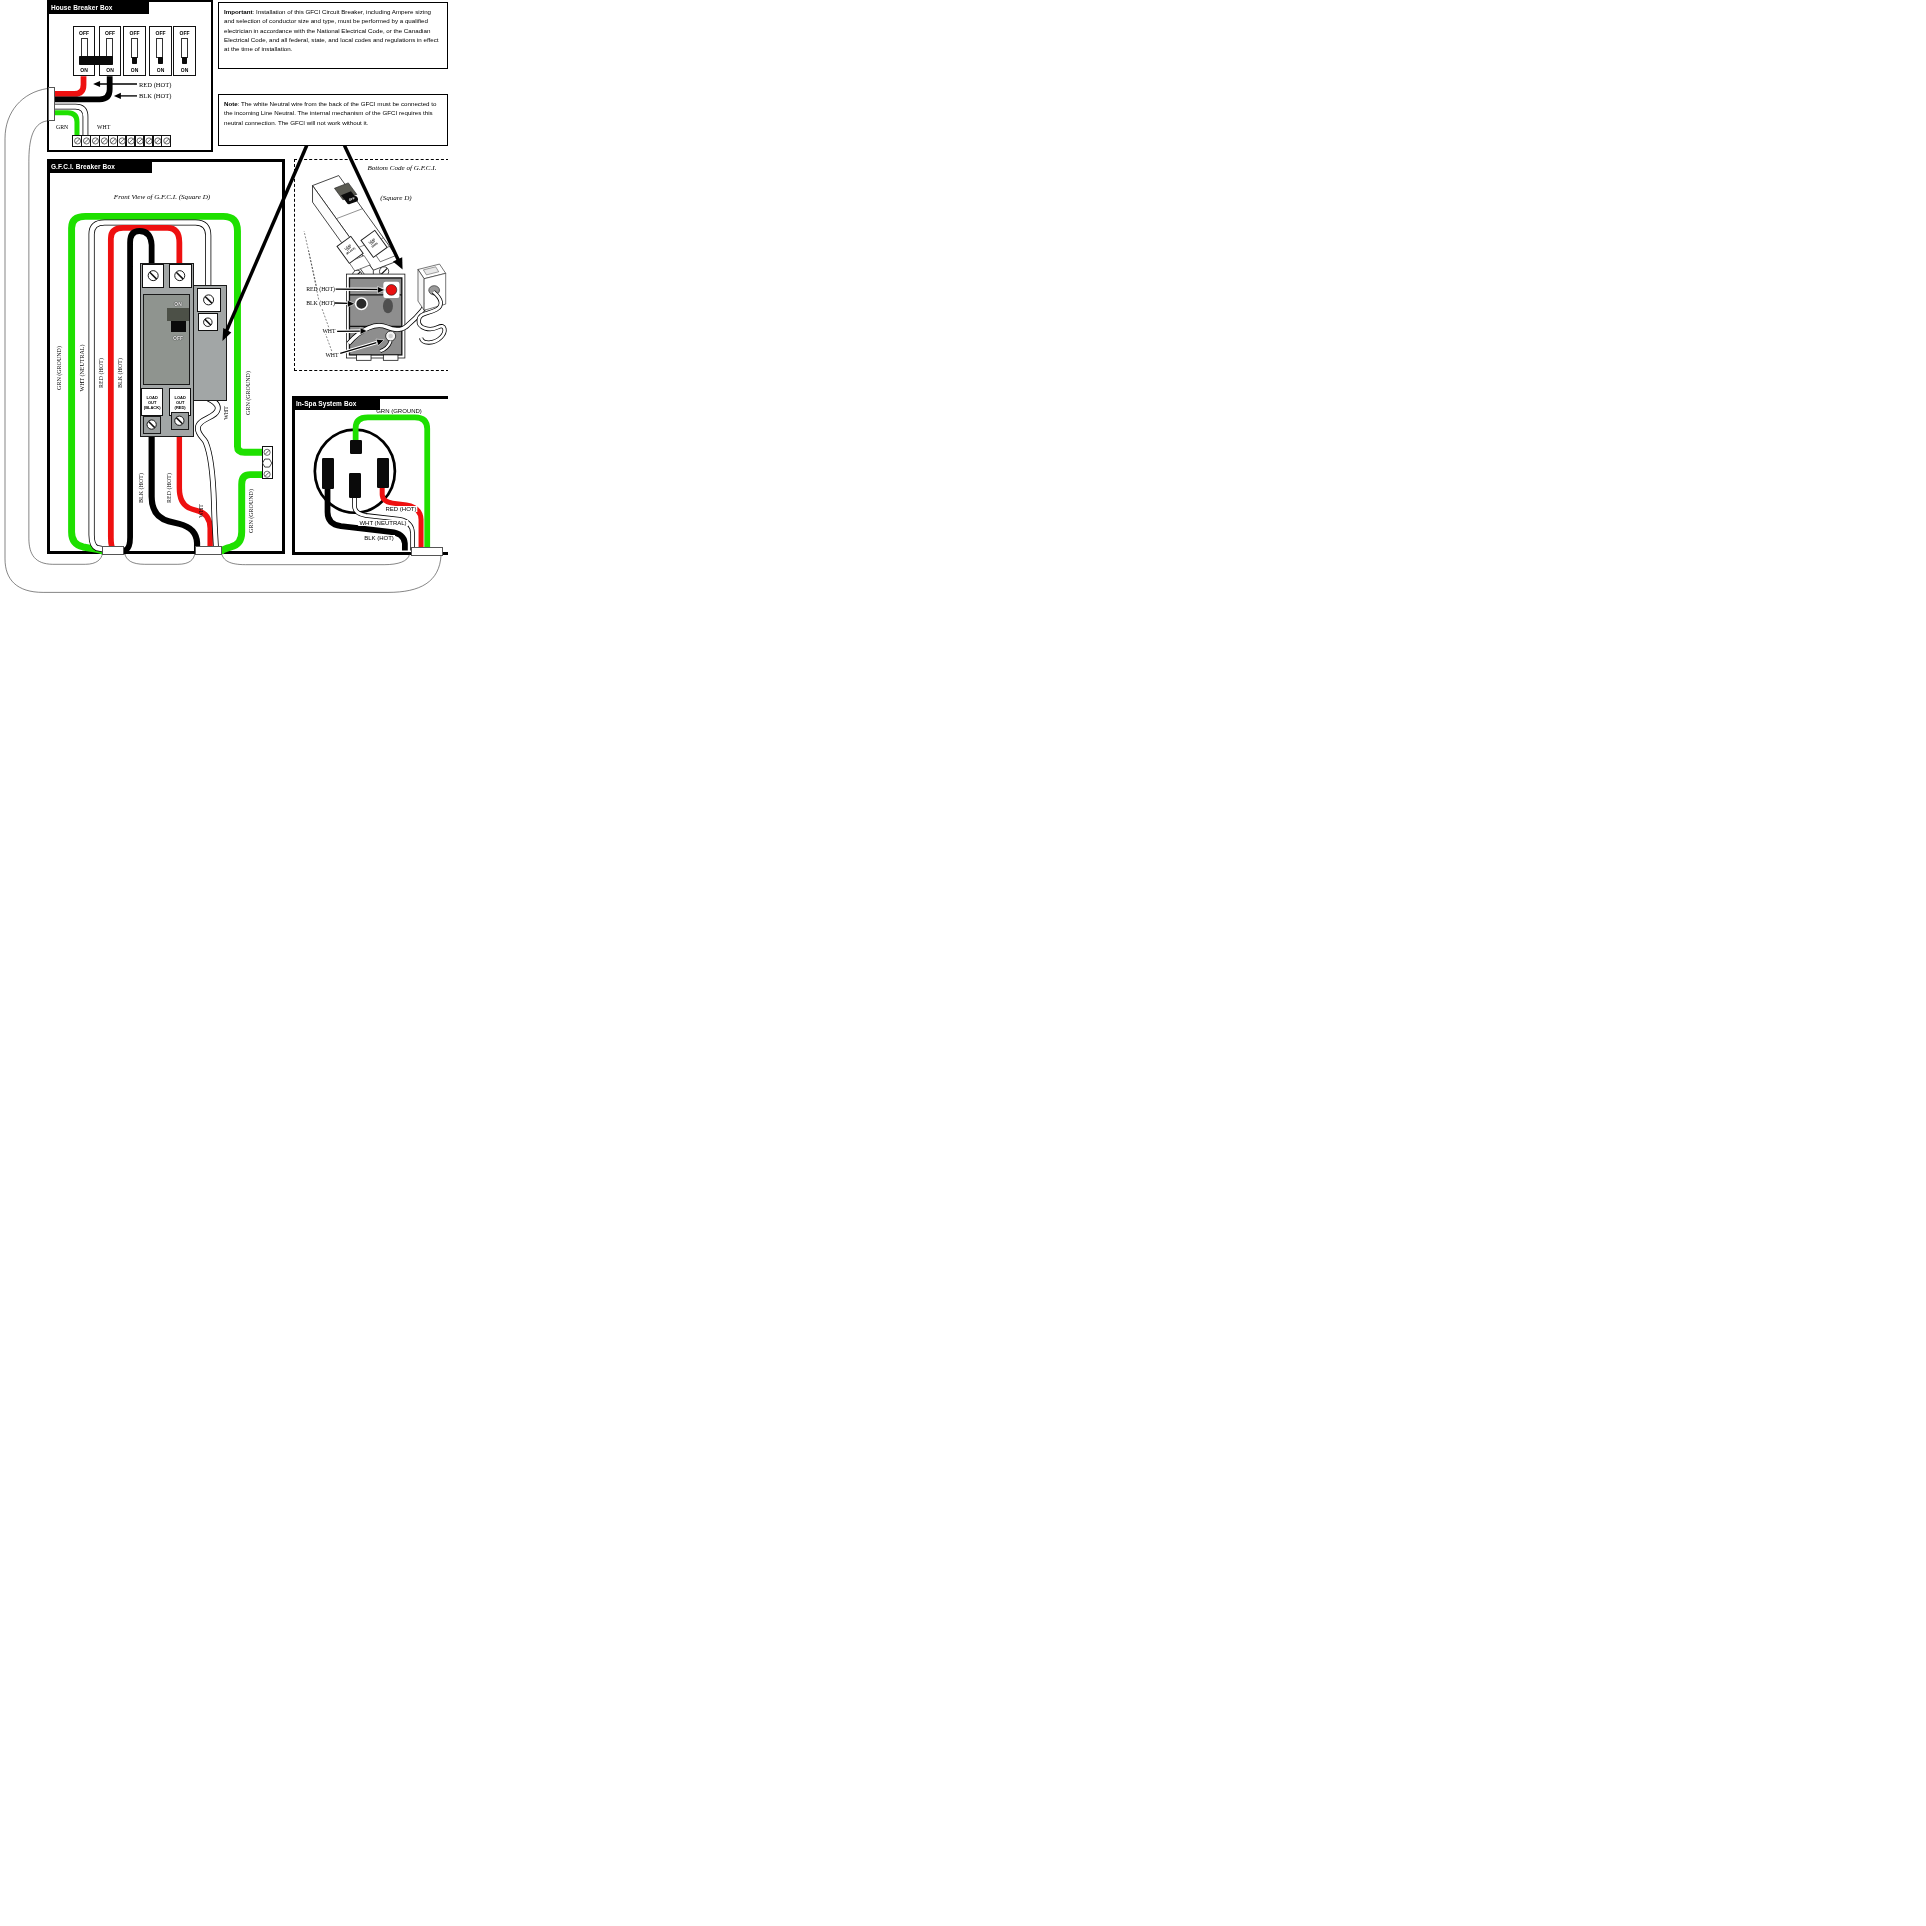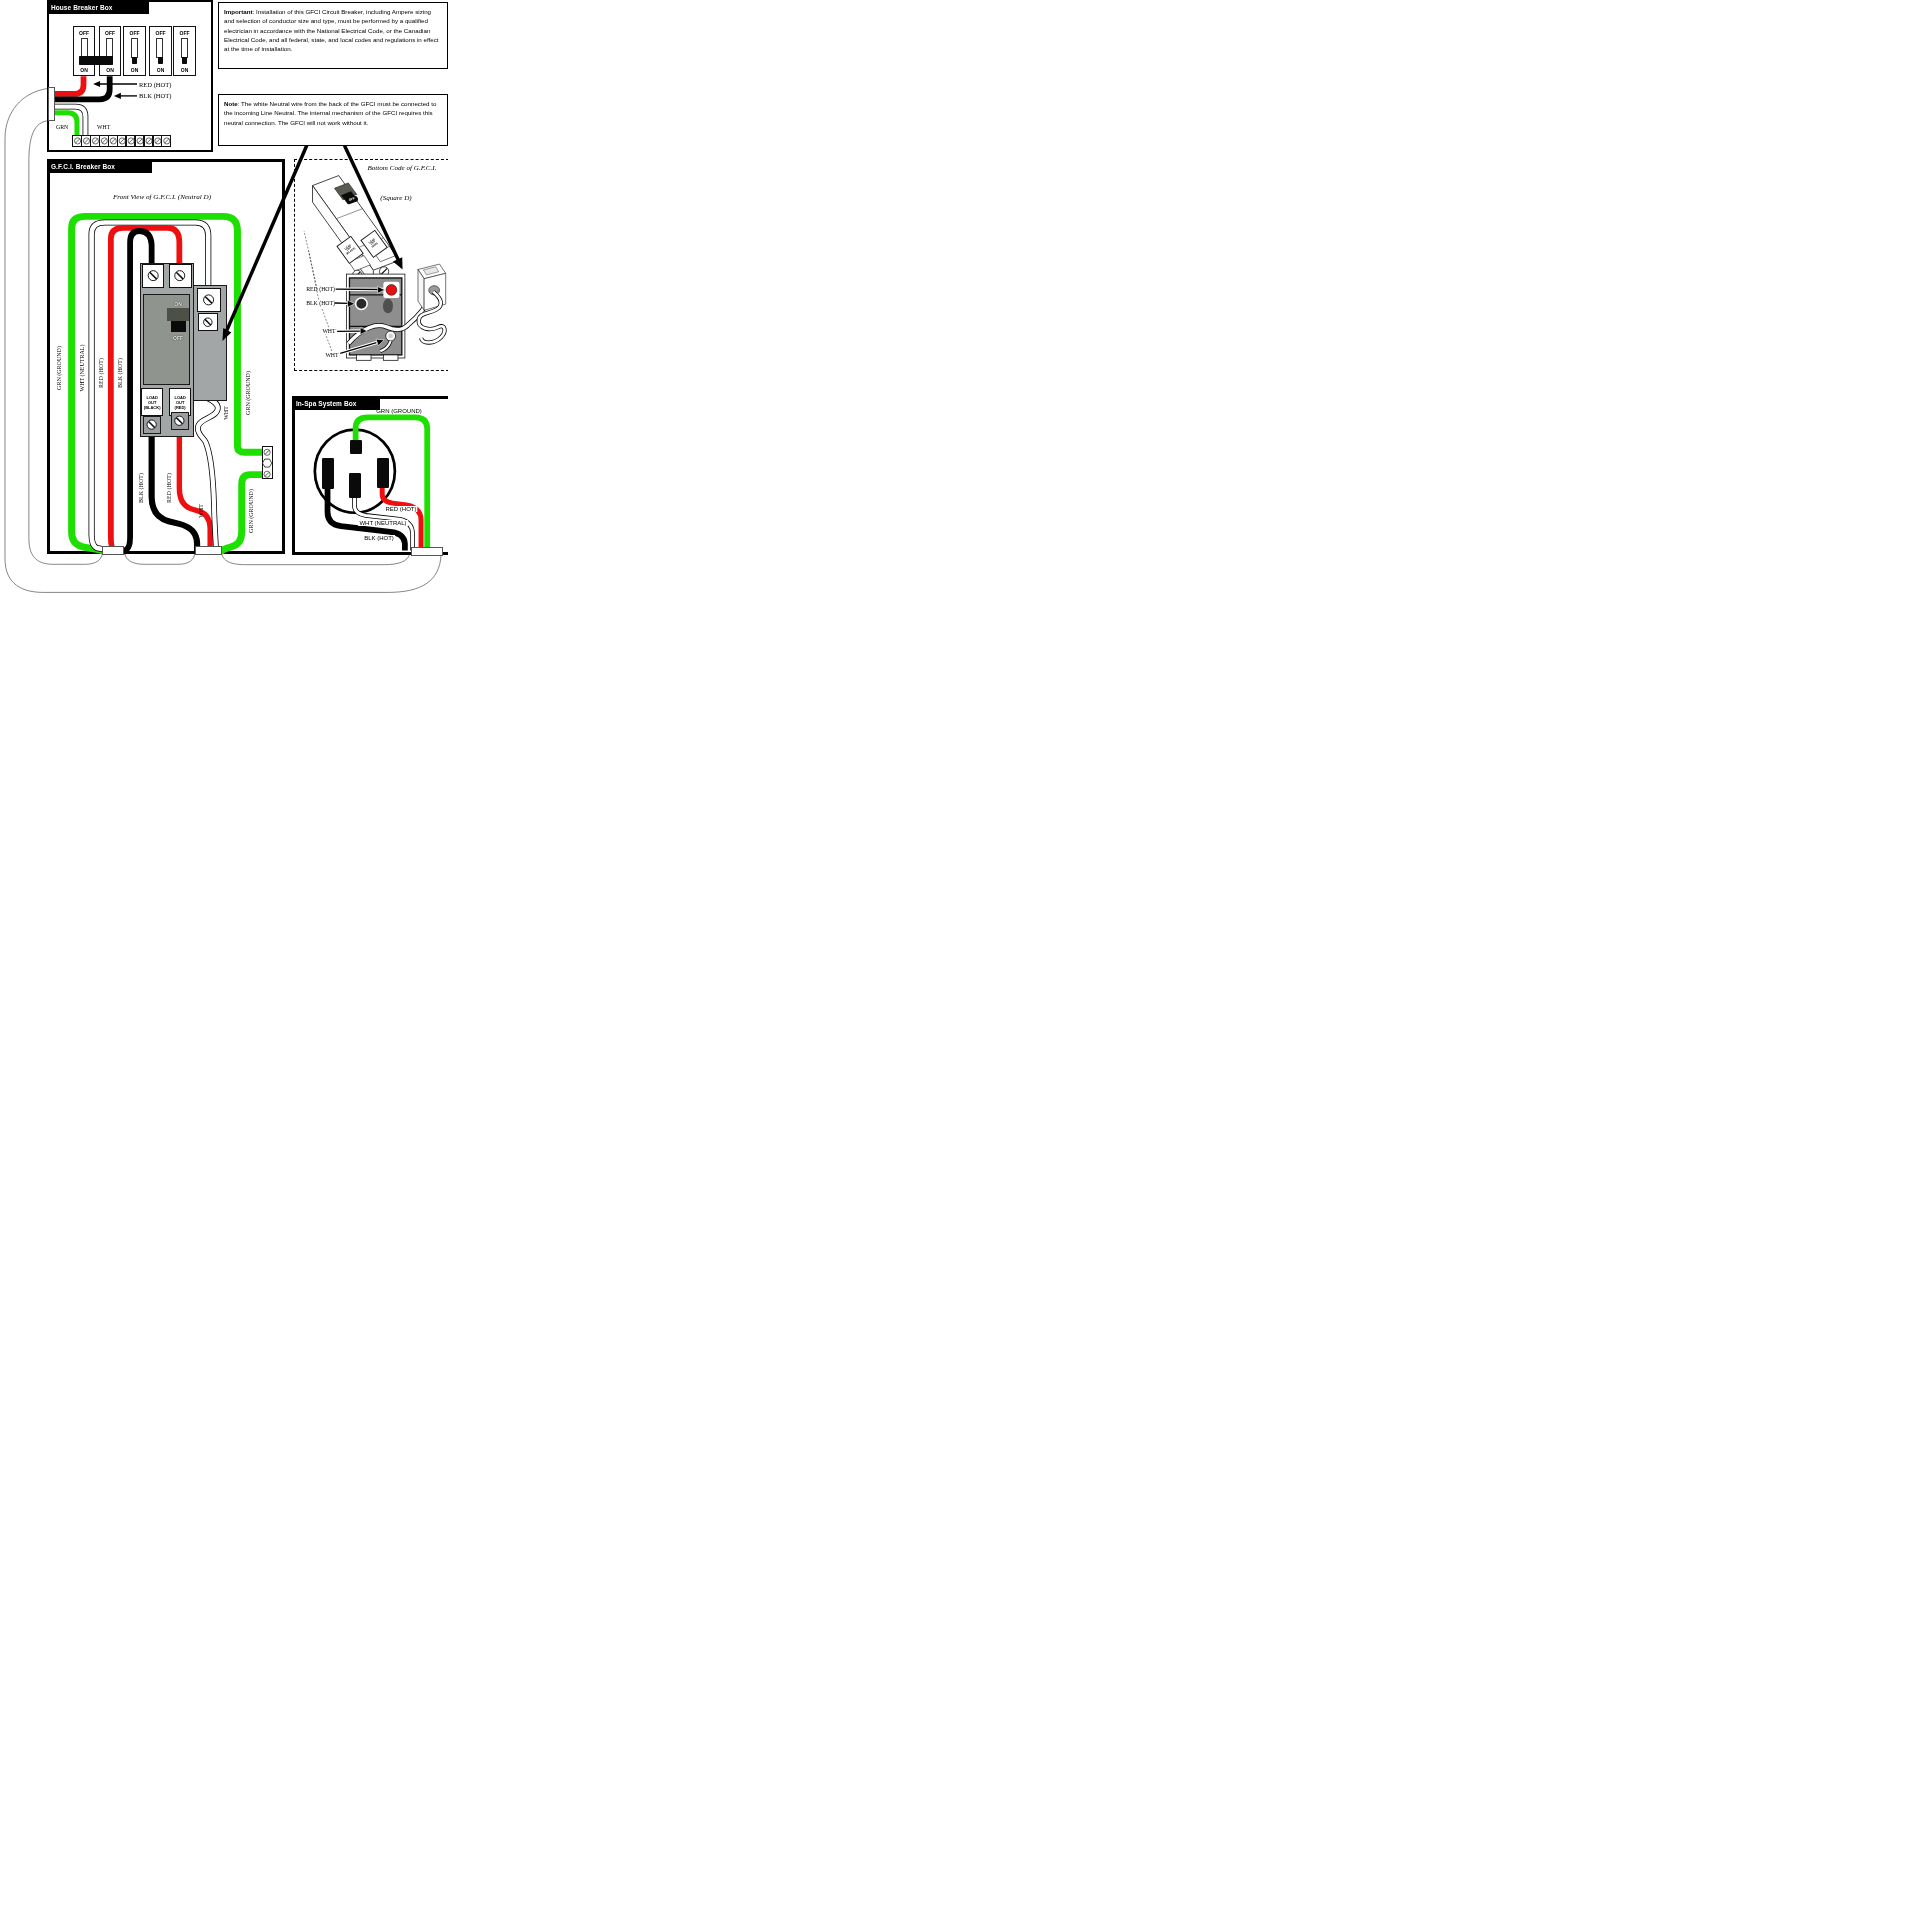--- a/index.html
+++ b/index.html
@@ -54,21 +54,21 @@
   </div>
 
   <div class="note-box" style="left:218px;top:94px;width:230px;height:52px;">
     <b>Note</b><span>: The white Neutral wire from the back of the GFCI must be connected to the incoming Line Neutral. The internal mechanism of the GFCI requires this neutral connection. The GFCI will not work without it.</span>
   </div>
 
   <div class="box" style="left:47px;top:159px;width:238px;height:395px;border-width:3.1px;"></div>
   <div class="hdr" style="left:47px;top:159px;width:97px;height:14.3px;">
     <span>G.F.C.I. Breaker Box</span>
   </div>
-  <div class="title-it" style="left:162px;top:197px;">Front View of G.F.C.I. (Neutral D)</div>
+  <div class="title-it" style="left:162px;top:197px;">Front View of G.F.C.I. (Square D)</div>
 
   <div class="box" style="left:294px;top:159px;width:155px;height:212px;border:1.2px dashed #000;"></div>
   <div class="title-it" style="left:402px;top:168px;">Bottom Code of G.F.C.I.</div>
   <div class="title-it" style="left:396px;top:198px;">(Square D)</div>
 
   <div class="box" style="left:292px;top:396px;width:159px;height:159px;border-width:3.1px;"></div>
   <div class="hdr" style="left:292px;top:396px;width:80px;height:14.3px;">
     <span>In-Spa System Box</span>
   </div>
 

